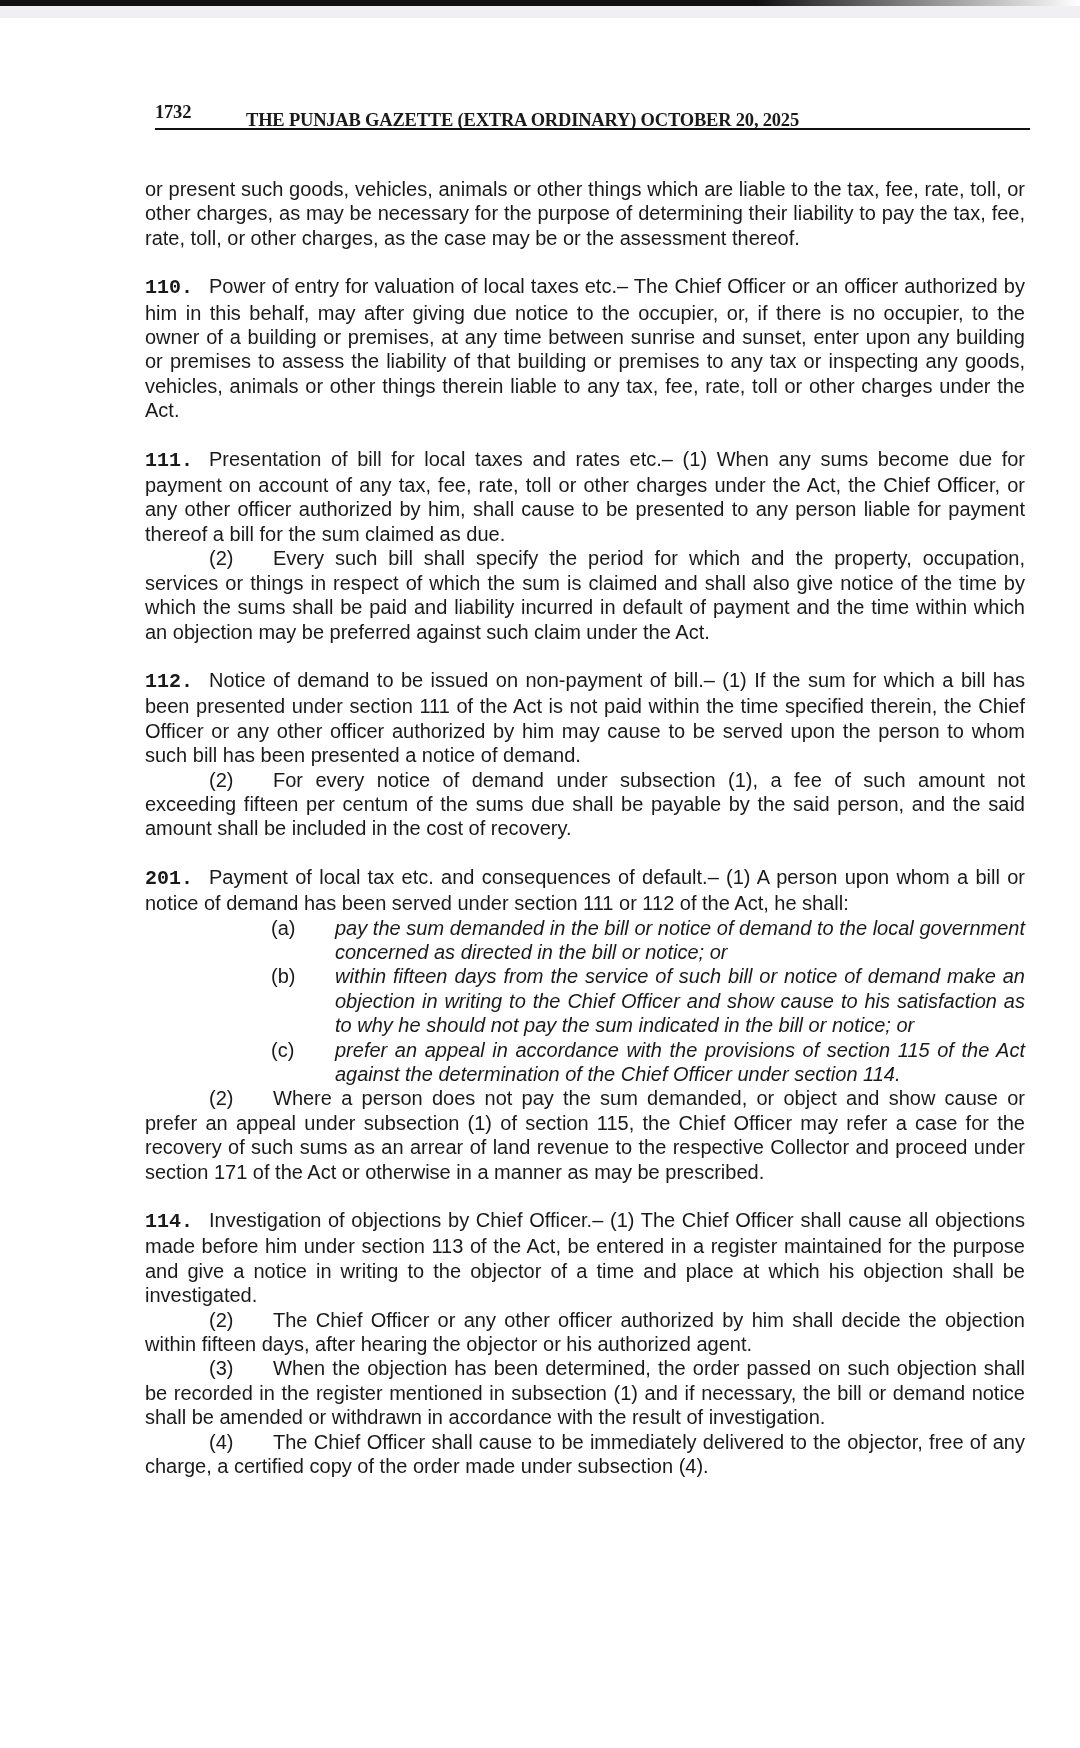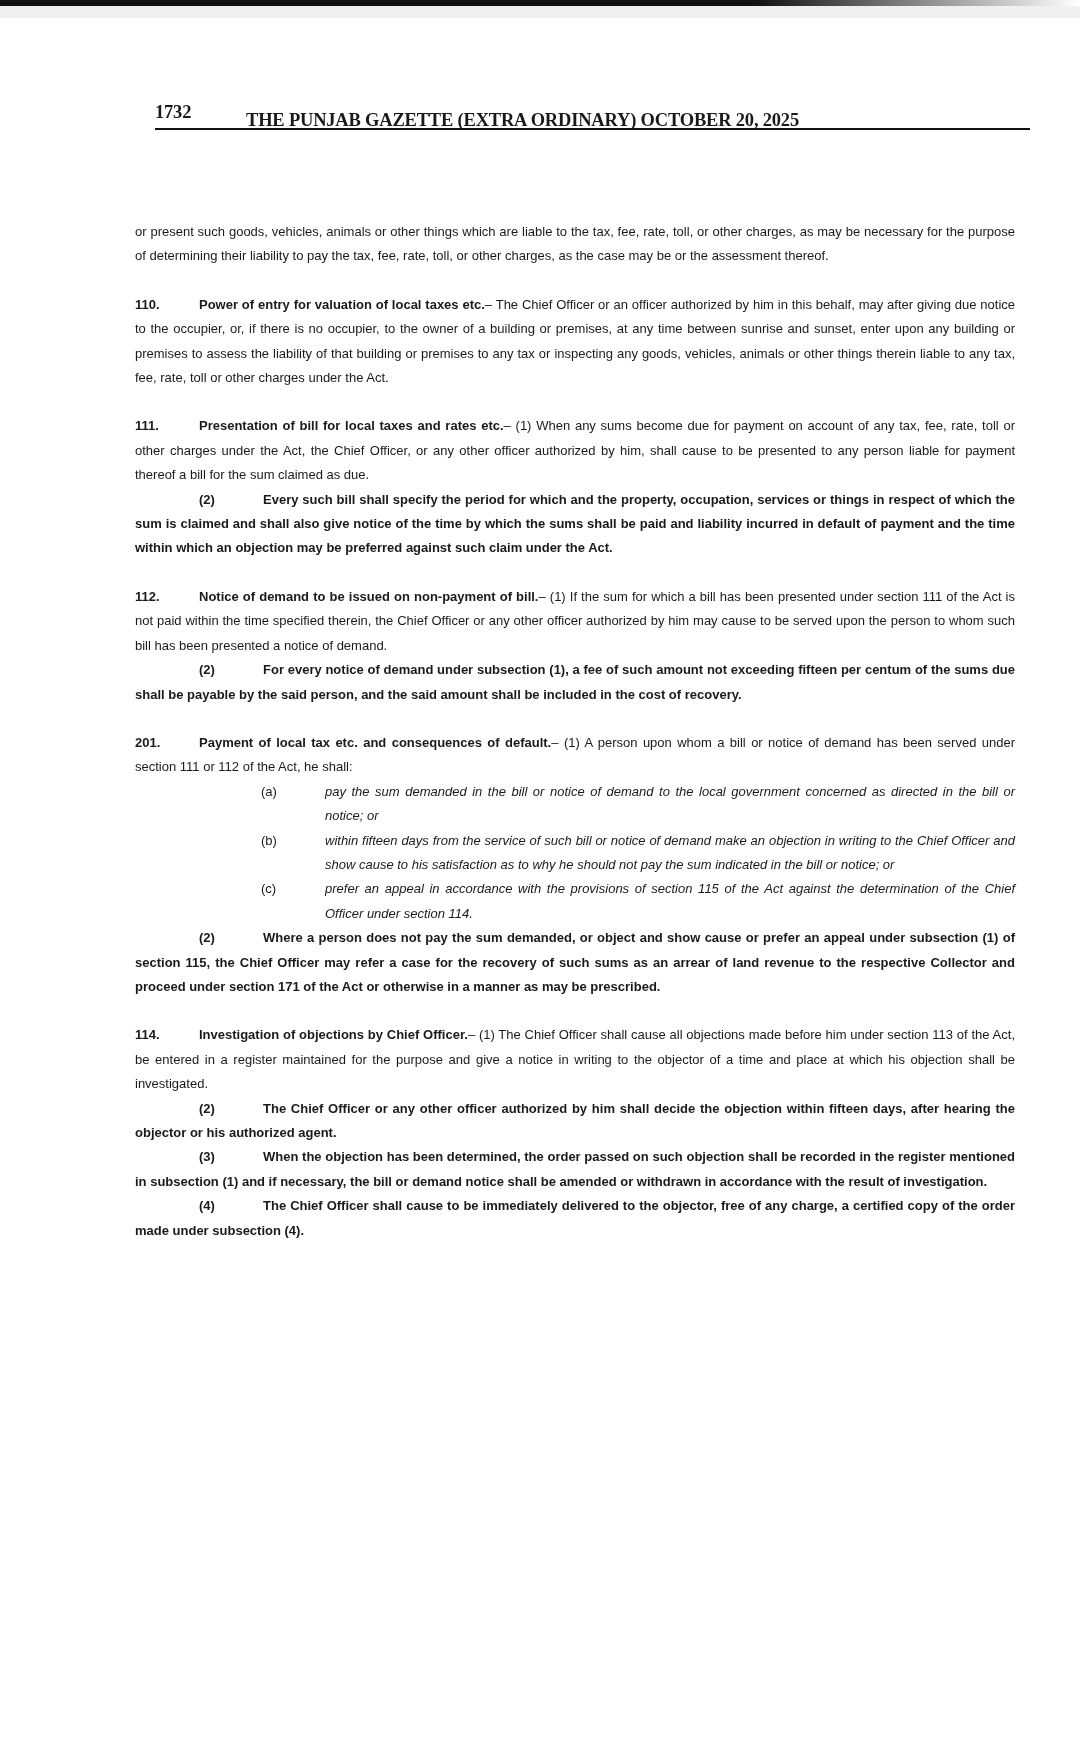--- a/index.html
+++ b/index.html
@@ -13,28 +13,28 @@
   }
   .top-scan-band { position: absolute; left: 0; top: 6px; width: 1080px; height: 12px; background: #f0f0f3; }
   .header {
     position: absolute; left: 155px; top: 98px; width: 873px; height: 32px;
     font-family: "Liberation Serif", serif; font-weight: bold; font-size: 18.5px; letter-spacing: -0.2px;
   }
   .header .page-no { position: absolute; left: 0; top: 4px; text-align: center; }
   .header .title { position: absolute; left: 91px; top: 12px; white-space: nowrap; }
   .header-rule { position: absolute; left: 155px; top: 128px; width: 875px; height: 0; border-top: 2.5px solid #111; }
   .body {
-    position: absolute; left: 135px; top: 177px; width: 880px;
-    font-size: 13px; line-height: 24.4px; text-align: justify; margin-top: 43px;
+    position: absolute; left: 145px; top: 177px; width: 880px;
+    font-size: 20px; line-height: 24.4px; text-align: justify;
   }
   .para { margin: 0; }
   .section { margin-top: 24px; }
-  .section-num { font-weight: bold; display: inline-block; width: 64px; }
-  .section-heading { font-weight: bold; }
-  .sub { text-indent: 64px; font-weight: bold; }
+  .section-num { font-weight: bold; display: inline-block; width: 64px; font-family: Liberation Mono, monospace; }
+  .section-heading { font-weight: normal; }
+  .sub { text-indent: 64px; }
   .sub .sub-num { display: inline-block; text-indent: 0; width: 64px; }
   .clauses { margin: 0; padding: 0; list-style: none; }
   .clause { display: flex; margin-left: 126px; }
   .clause .clause-label { width: 64px; flex: none; }
   .clause .clause-text { flex: 1; text-align: justify; font-style: italic; }
 </style>
 </head>
 <body>
 
 <div class="top-scan-edge"></div>

